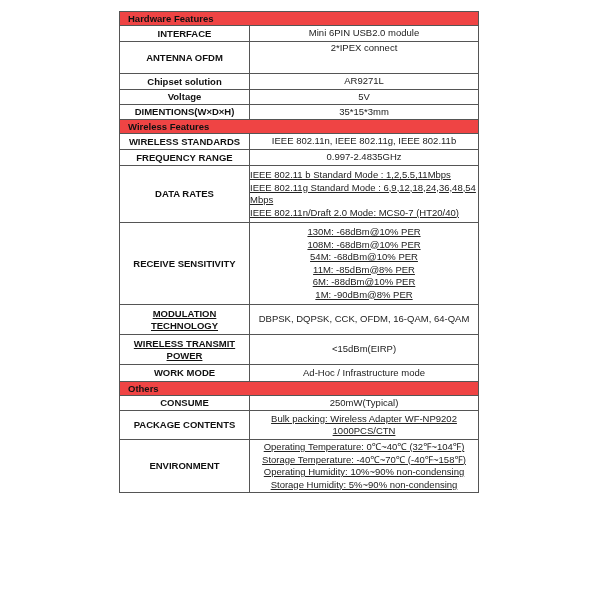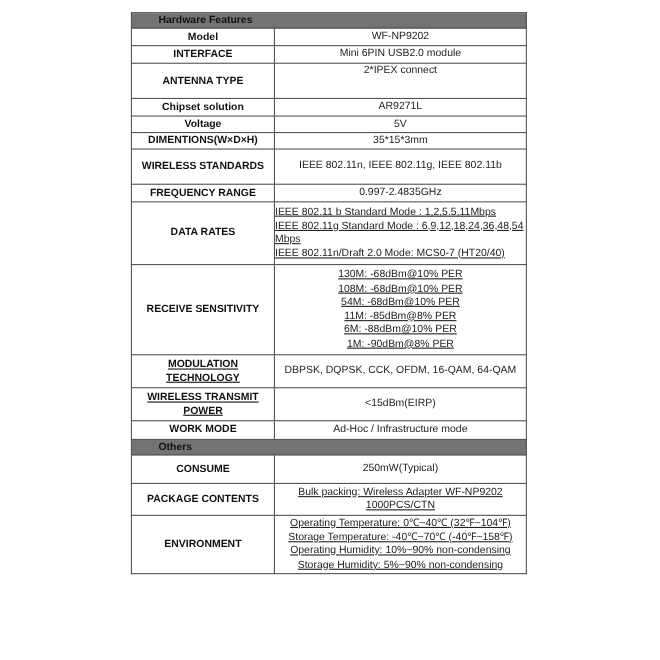--- a/index.html
+++ b/index.html
@@ -8,22 +8,22 @@
     position: relative; overflow: hidden;
     font-family: "Liberation Sans", sans-serif; color: #1a1a1a;
   }
   .spec-table {
     position: absolute; left: 119px; top: 11px; width: 359px;
     border-collapse: collapse; table-layout: fixed;
     border: 1px solid #555;
   }
   .spec-table td { border: 1px solid #555; padding: 0 1px; vertical-align: middle; }
   .section td {
-    background: #737373; font-weight: bold; font-size: 9.5px;
-    text-align: left; padding-left: 24px; height: 13px; color: #111;
+    background: #ef4444; font-weight: bold; font-size: 9.5px;
+    text-align: left; padding-left: 8px; height: 13px; color: #111;
   }
   .label { font-weight: bold; font-size: 9.5px; text-align: center; line-height: 12px; color: #111; }
   .value { font-size: 9.5px; text-align: center; line-height: 12.5px; color: #222; }
   .value.left { text-align: left; padding-left: 0; }
   .value.top { vertical-align: top; }
   .line { display: block; white-space: nowrap; text-decoration: underline; }
 </style>
 </head>
 <body>
 
@@ -31,45 +31,44 @@
   <colgroup>
     <col style="width:130px">
     <col style="width:229px">
   </colgroup>
   <tbody>
 
     <tr class="section">
       <td colspan="2">Hardware Features</td>
     </tr>
     <tr style="height:16px">
-      <td class="label">Model</td>
-      <td class="value">WF-NP9202</td>
-    </tr>
-    <tr style="height:16px">
       <td class="label">INTERFACE</td>
       <td class="value">Mini 6PIN USB2.0 module</td>
     </tr>
     <tr style="height:32px">
-      <td class="label">ANTENNA TYPE</td>
+      <td class="label">ANTENNA OFDM</td>
       <td class="value top">2*IPEX connect</td>
     </tr>
     <tr style="height:16px">
       <td class="label">Chipset solution</td>
       <td class="value">AR9271L</td>
     </tr>
     <tr style="height:15px">
       <td class="label">Voltage</td>
       <td class="value">5V</td>
     </tr>
     <tr style="height:15px">
       <td class="label">DIMENTIONS(W×D×H)</td>
       <td class="value">35*15*3mm</td>
     </tr>
 
-    <tr style="height:32px">
+    <tr class="section">
+      <td colspan="2">Wireless Features</td>
+    </tr>
+    <tr style="height:16px">
       <td class="label">WIRELESS STANDARDS</td>
       <td class="value">IEEE 802.11n, IEEE 802.11g, IEEE 802.11b</td>
     </tr>
     <tr style="height:16px">
       <td class="label">FREQUENCY RANGE</td>
       <td class="value">0.997-2.4835GHz</td>
     </tr>
     <tr style="height:57px">
       <td class="label">DATA RATES</td>
       <td class="value left">
@@ -105,21 +104,21 @@
       <td class="value">&lt;15dBm(EIRP)</td>
     </tr>
     <tr style="height:17px">
       <td class="label">WORK MODE</td>
       <td class="value">Ad-Hoc / Infrastructure mode</td>
     </tr>
 
     <tr class="section">
       <td colspan="2">Others</td>
     </tr>
-    <tr style="height:26px">
+    <tr style="height:15px">
       <td class="label">CONSUME</td>
       <td class="value">250mW(Typical)</td>
     </tr>
     <tr style="height:29px">
       <td class="label">PACKAGE CONTENTS</td>
       <td class="value">
         <span class="line">Bulk packing: Wireless Adapter WF-NP9202</span>
         <span class="line">1000PCS/CTN</span>
       </td>
     </tr>

